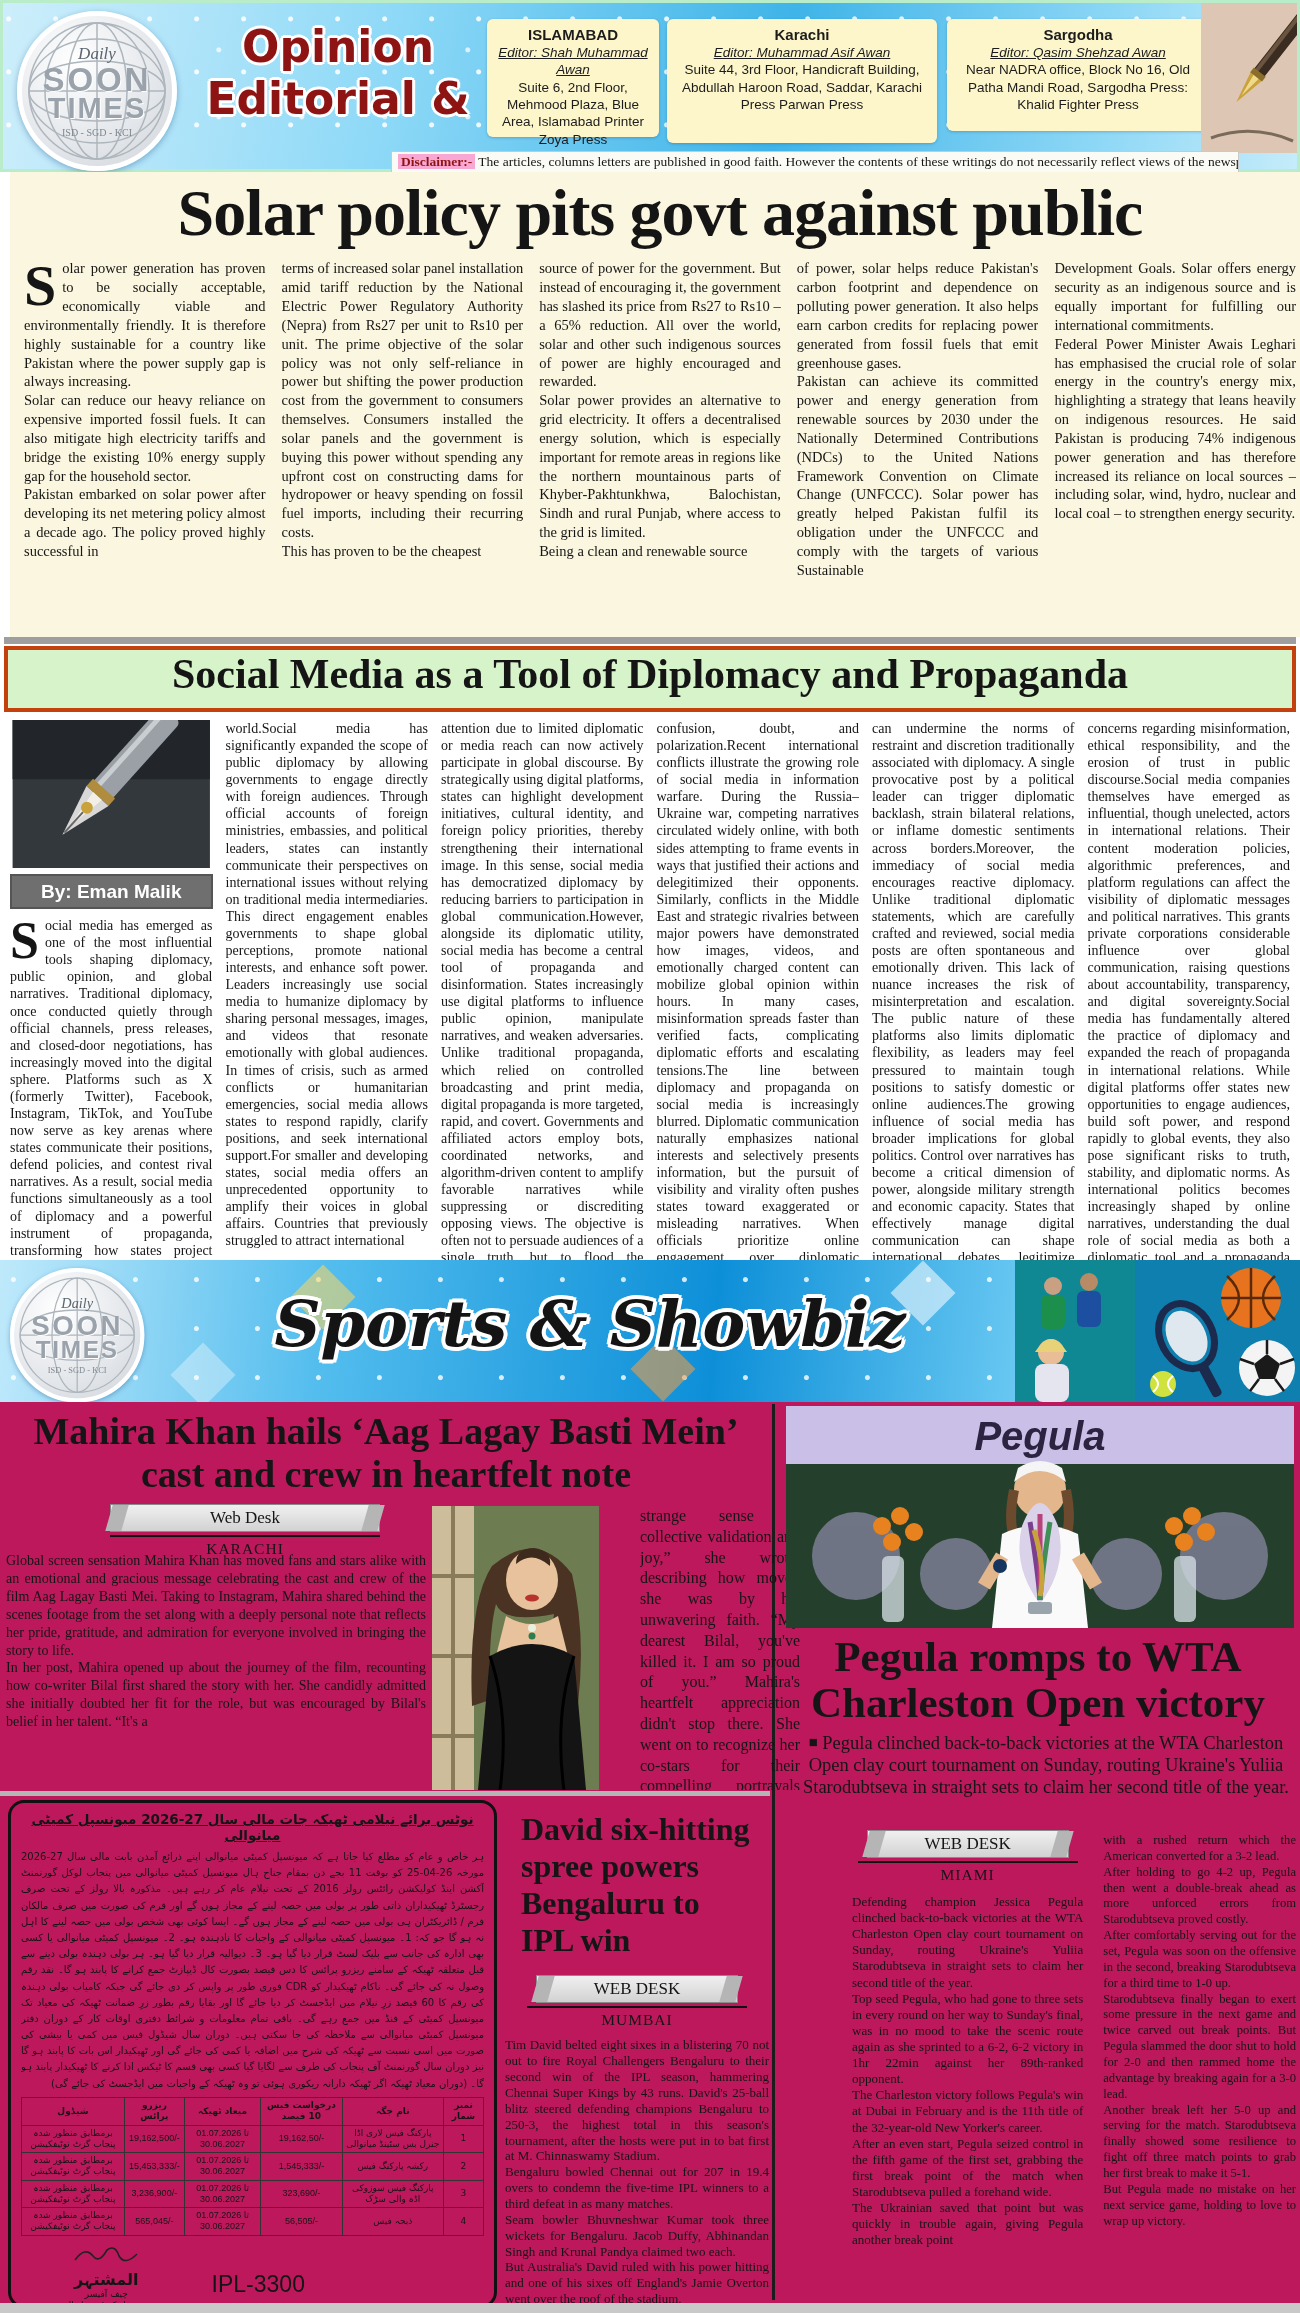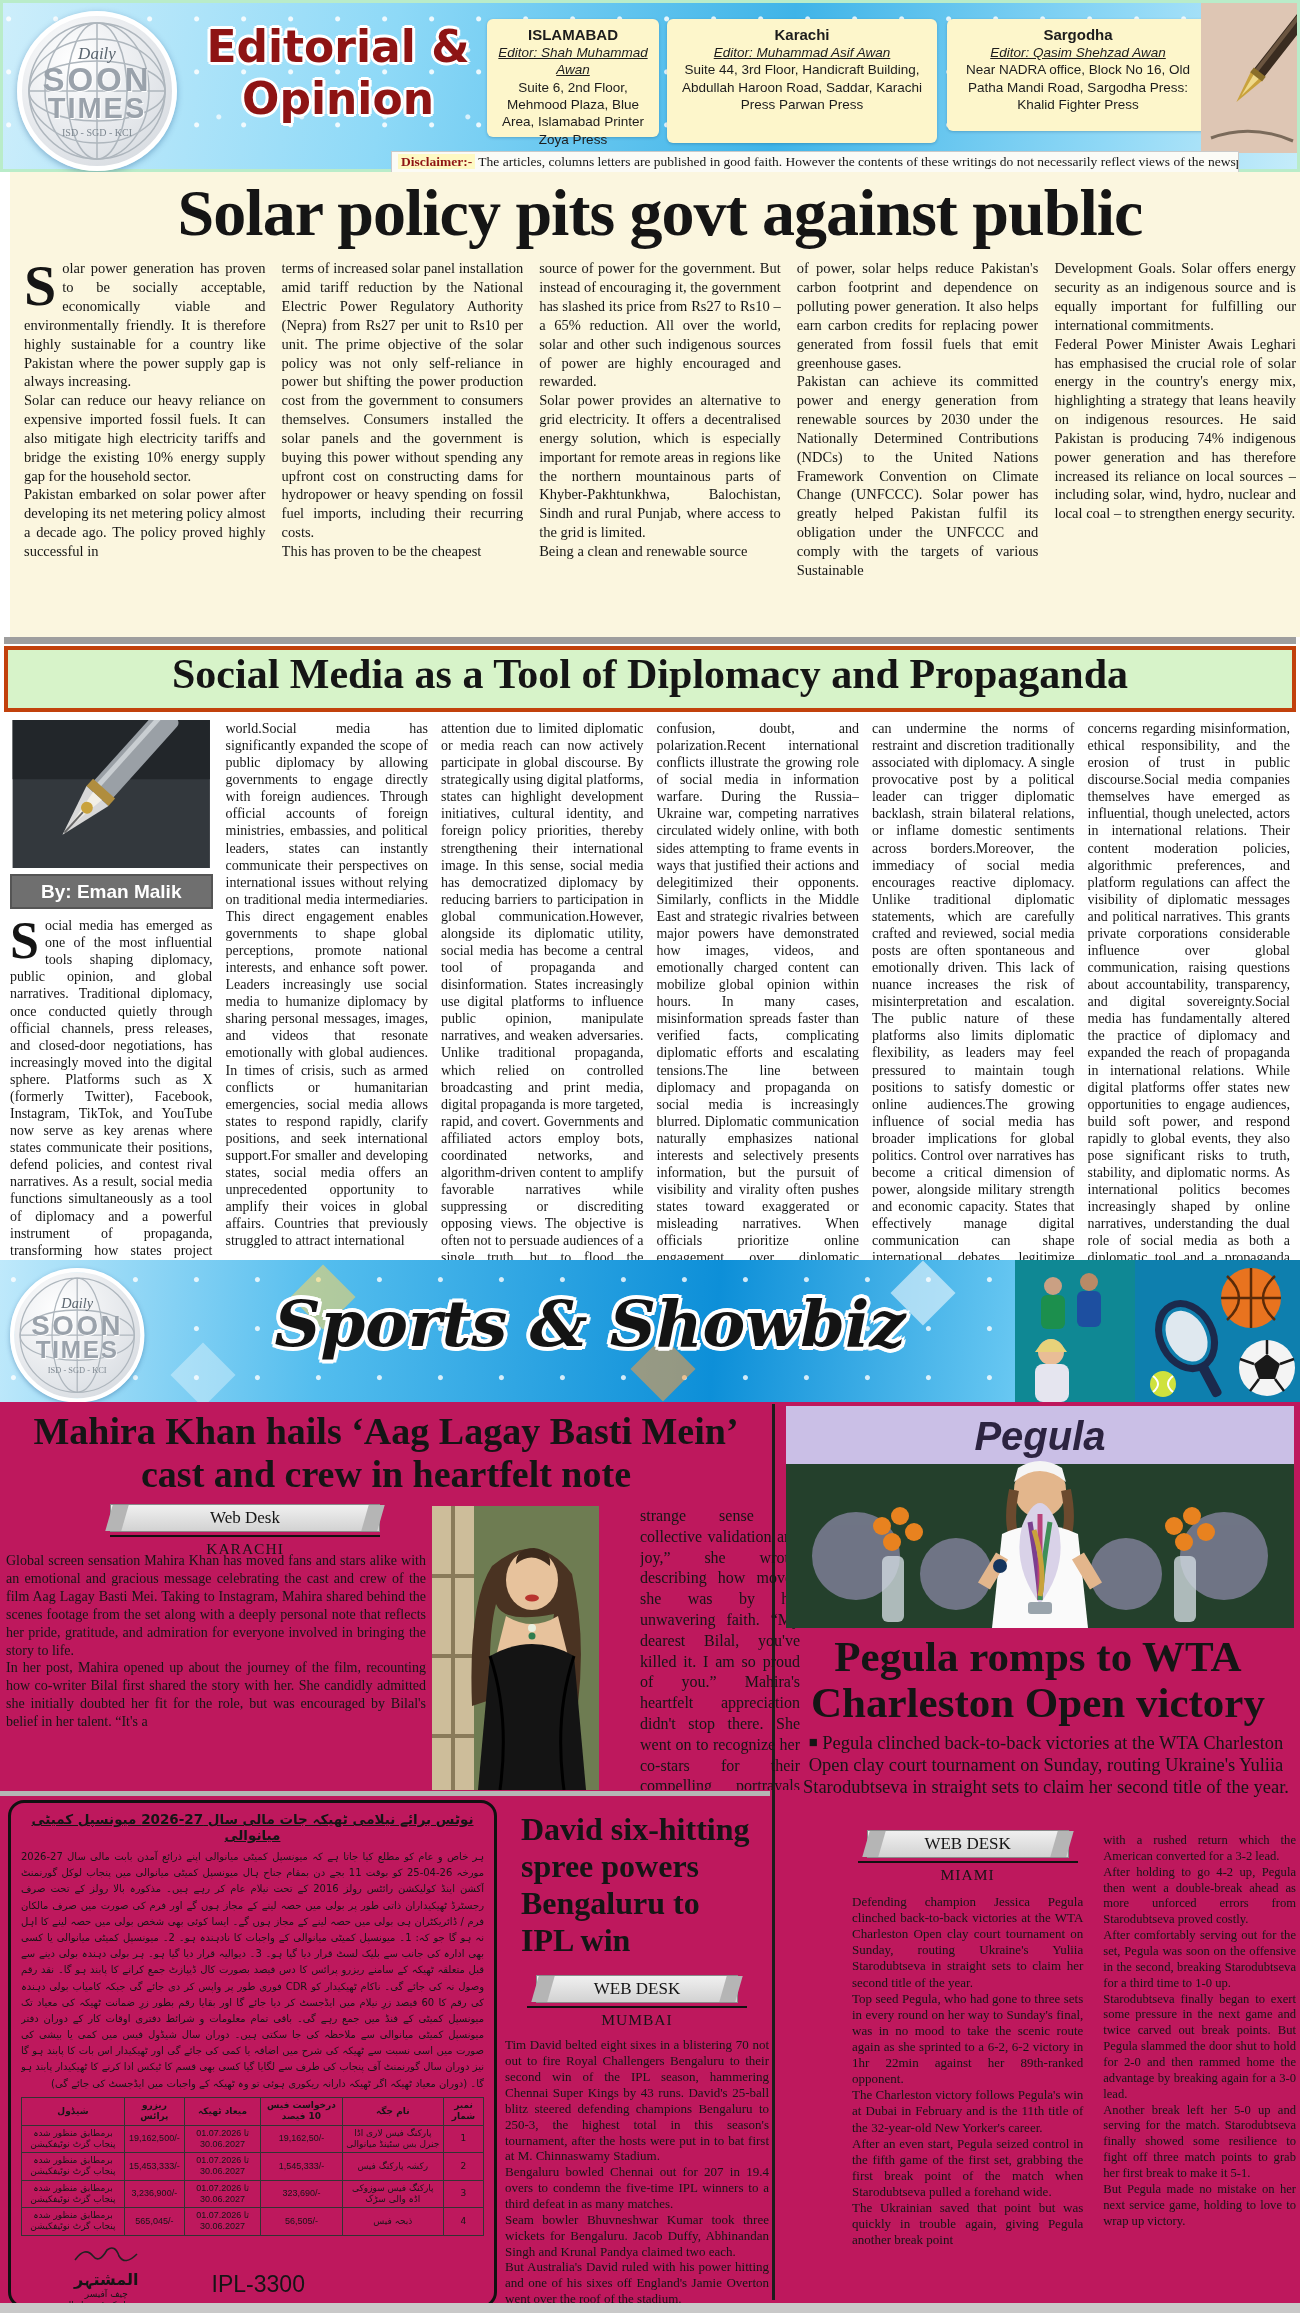--- a/index.html
+++ b/index.html
@@ -32,21 +32,21 @@
     text-shadow:-2px -2px 0 #fff,2px -2px 0 #fff,-2px 2px 0 #fff,2px 2px 0 #fff,0 3px 0 #fff,3px 0 0 #fff,-3px 0 0 #fff,0 -3px 0 #fff;}
   .office{position:absolute;top:16px;background:#fdf6cb;border-radius:6px;
     font-family:"Liberation Sans",sans-serif;font-size:13.5px;line-height:1.28;text-align:center;
     padding:6px 6px;box-sizing:border-box;color:#1c1c1c;box-shadow:0 1px 3px rgba(0,50,90,.25);}
   .office .city{font-weight:bold;font-size:15px;}
   .office .editor{font-style:italic;text-decoration:underline;}
   .pen-head{position:absolute;right:0;top:0;width:96px;height:150px;}
   .disclaimer{position:absolute;left:388px;top:148px;width:848px;height:22px;background:#fbfbf6;
     border:1px solid #c9c9c9;font-size:13.5px;line-height:20px;padding:0 6px;box-sizing:border-box;
     white-space:nowrap;overflow:hidden;}
-  .disclaimer .dl{color:#8e1414;font-weight:bold;background:#fef9c3;padding:0 3px;}
+  .disclaimer .dl{color:#8e1414;font-weight:bold;background:#f9a8d4;padding:0 3px;}
   
   .solar{position:absolute;left:10px;top:172px;width:1300px;height:465px;background:#fbf6df;overflow:hidden;}
   .solar h1{margin:6px 10px 0;text-align:center;font-size:66px;font-weight:bold;letter-spacing:-1px;line-height:1.05;}
   .colrow{display:flex;gap:16px;padding:12px 14px 0;}
   .colrow .col{flex:1;font-size:14.5px;line-height:1.3;overflow:hidden;}
   .solar .col{height:330px;}
   .dropcap{float:left;font-weight:bold;font-size:58px;line-height:.78;padding:4px 6px 0 0;}
   
   .social{position:absolute;left:0;top:637px;width:1300px;height:623px;background:#fff;overflow:hidden;}
   .social .graybar{height:7px;background:#9e9e9e;margin:0 4px;}
@@ -138,22 +138,22 @@
             <line x1="7" y1="75" x2="143" y2="75"></line>
             <line x1="75" y1="7" x2="75" y2="143"></line>
         </g>
       </svg>
       <span class="l-daily">Daily</span>
       <span class="l-soon">SOON</span>
       <span class="l-times">TIMES</span>
       <span class="l-cities">ISD - SGD - KCI</span>
     </div>
     <div class="ed-title">
+      <div>Opinion</div>
       <div>Editorial &amp;</div>
-      <div>Opinion</div>
     </div>
 
     <div class="office" style="left:484px;width:172px;height:118px;">
       <div class="city">ISLAMABAD</div>
       <div class="editor">Editor: Shah Muhammad Awan</div>
       <div class="addr">Suite 6, 2nd Floor, Mehmood Plaza, Blue Area, Islamabad Printer Zoya Press</div>
     </div>
     <div class="office" style="left:664px;width:270px;height:124px;">
       <div class="city">Karachi</div>
       <div class="editor">Editor: Muhammad Asif Awan</div>

